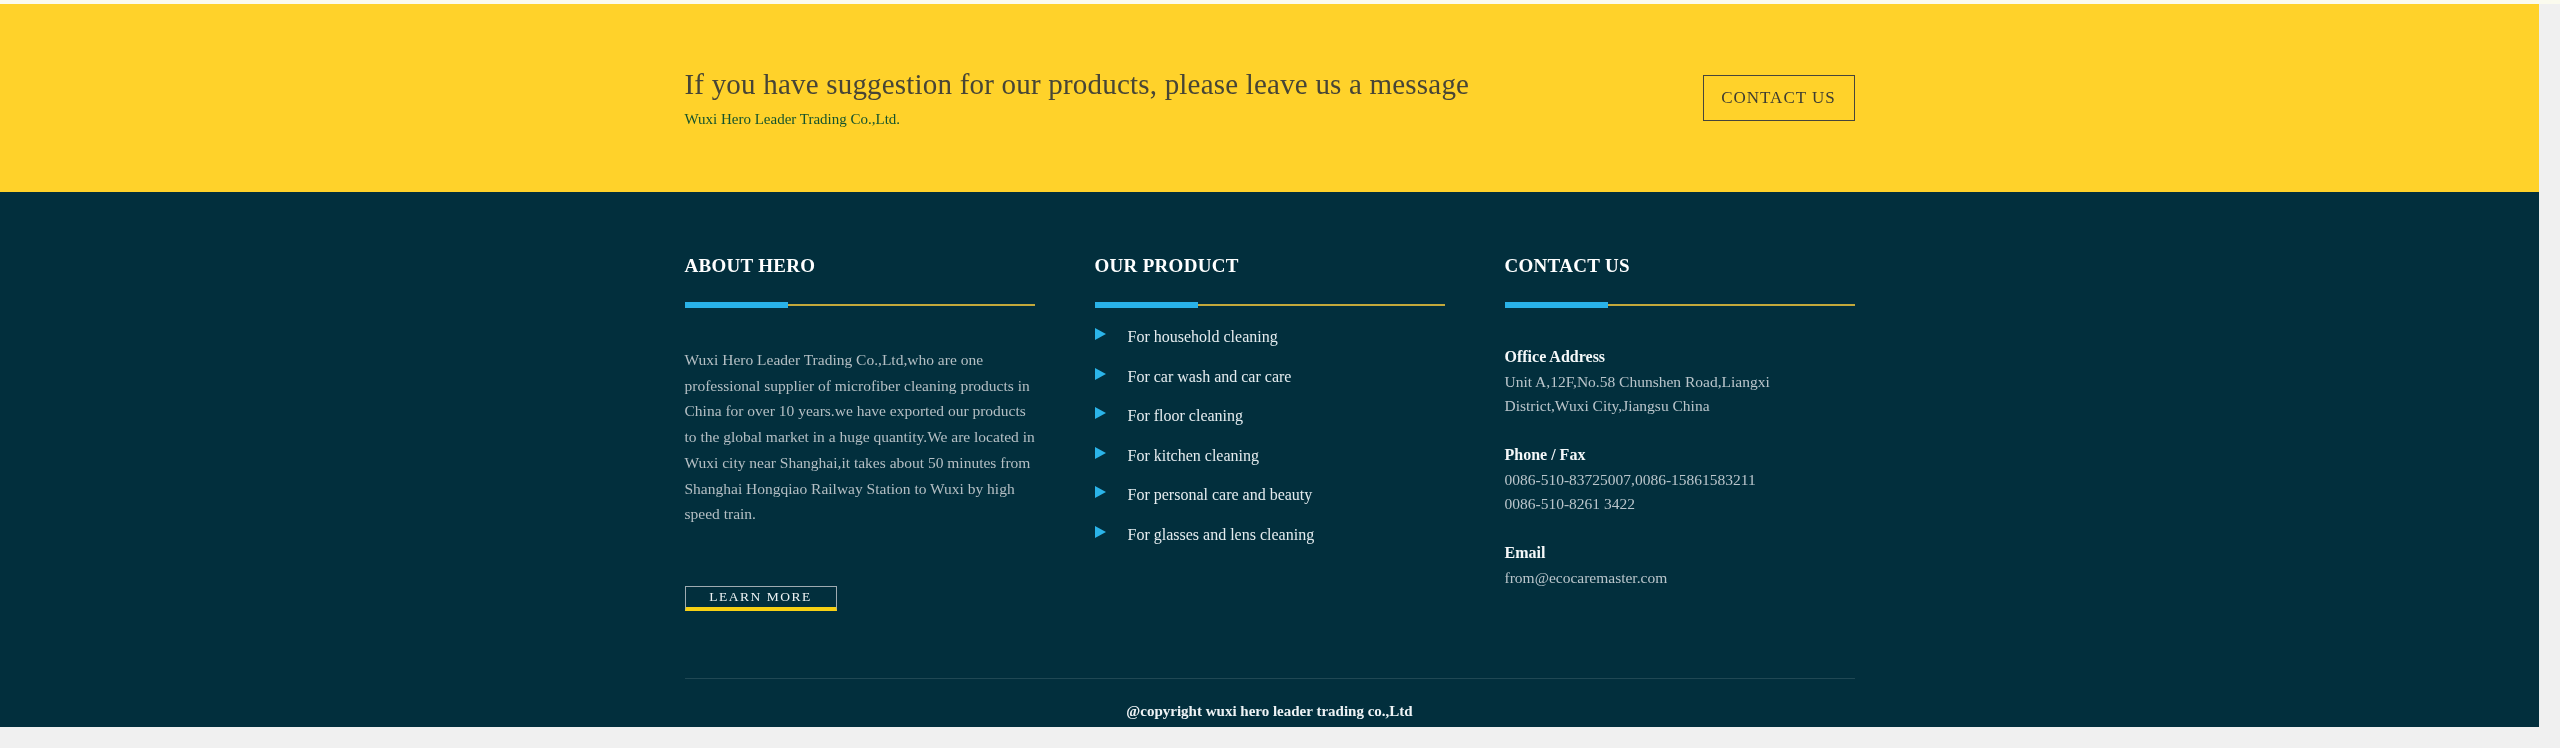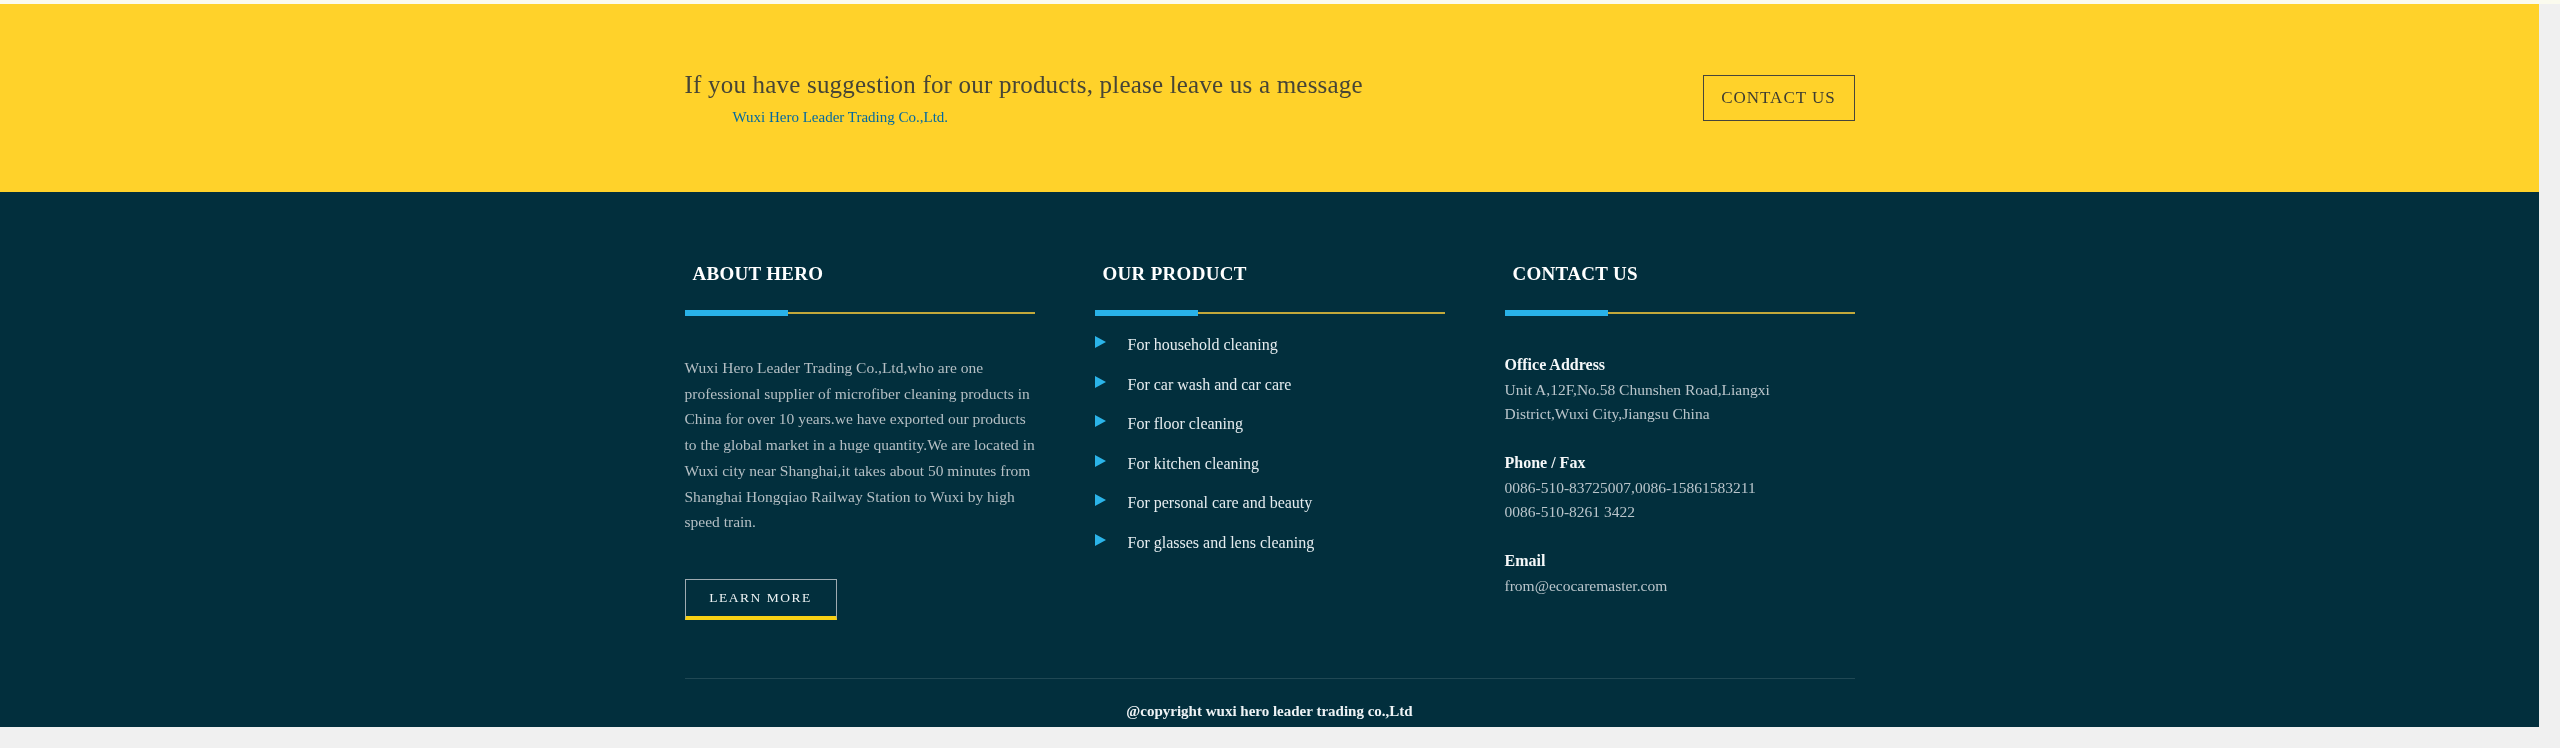--- a/index.html
+++ b/index.html
@@ -18,24 +18,24 @@
   .banner {
     position: absolute; left: 0; top: 4px; width: 2539px; height: 188px;
     background: #ffd22a;
   }
   .container { width: 1170px; margin: 0 auto; }
   .banner-inner {
     height: 100%;
     display: flex; align-items: center; justify-content: space-between;
   }
   .banner-title {
-    font-size: 25px; color: #474536; letter-spacing: 0.2px; font-weight: 400;
+    font-size: 29px; color: #474536; letter-spacing: 0.2px; font-weight: 400;
   }
   .banner-subtitle {
-    margin-top: 10px; font-size: 15px; color: #0369a1; margin-left: 48px;
+    margin-top: 10px; font-size: 15px; color: #14532d;
   }
   .cta-btn {
     width: 152px; height: 46px;
     background: transparent;
     border: 1px solid #46453b;
     color: #3d3c32;
     font-family: "Liberation Serif", serif;
     font-size: 17px; letter-spacing: 1px;
     cursor: pointer;
   }
@@ -46,35 +46,35 @@
     color: #ffffff;
   }
   .cols {
     padding-top: 63px;
     display: grid;
     grid-template-columns: 350px 350px 350px;
     justify-content: space-between;
     height: 344px;
   }
   .col h3 {
-    margin: 8px; font-size: 19px; font-weight: 700; color: #ffffff;
+    margin: 0; font-size: 19px; font-weight: 700; color: #ffffff;
     letter-spacing: 0.3px;
   }
   .rule { margin-top: 27px; height: 2px; background: #c2a83b; position: relative; }
   .rule i {
     position: absolute; left: 0; top: -2px; width: 103px; height: 6px;
     background: #29b2e8; display: block;
   }
   .about-text {
     margin: 41px 0 0; width: 352px;
     font-size: 15.5px; line-height: 25.7px; color: #b5bfc4;
   }
   .learn-btn {
-    margin-top: 44px;
-    width: 152px; height: 41px;
+    margin-top: 59px;
+    width: 152px; height: 25px;
     background: transparent;
     border: 1px solid #9fabb1;
     border-bottom: 4px solid #f7d014;
     color: #edf2f3;
     font-family: "Liberation Serif", serif;
     font-size: 13.5px; letter-spacing: 1.5px;
     cursor: pointer;
   }
   .product-list { list-style: none; margin: 22px 0 0; padding: 0; }
   .product-list li { height: 39.5px; display: flex; align-items: flex-start; }

